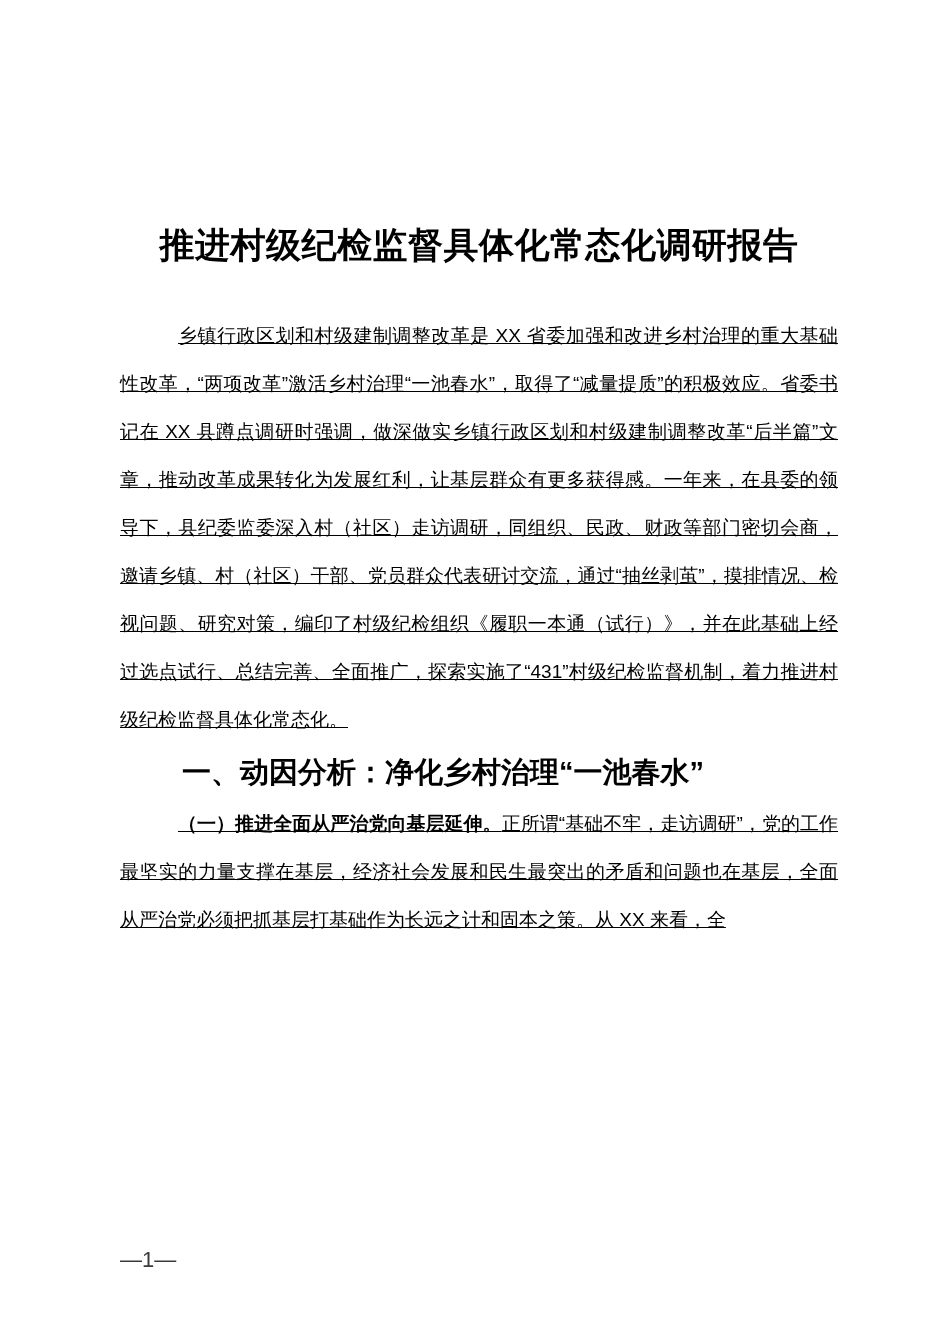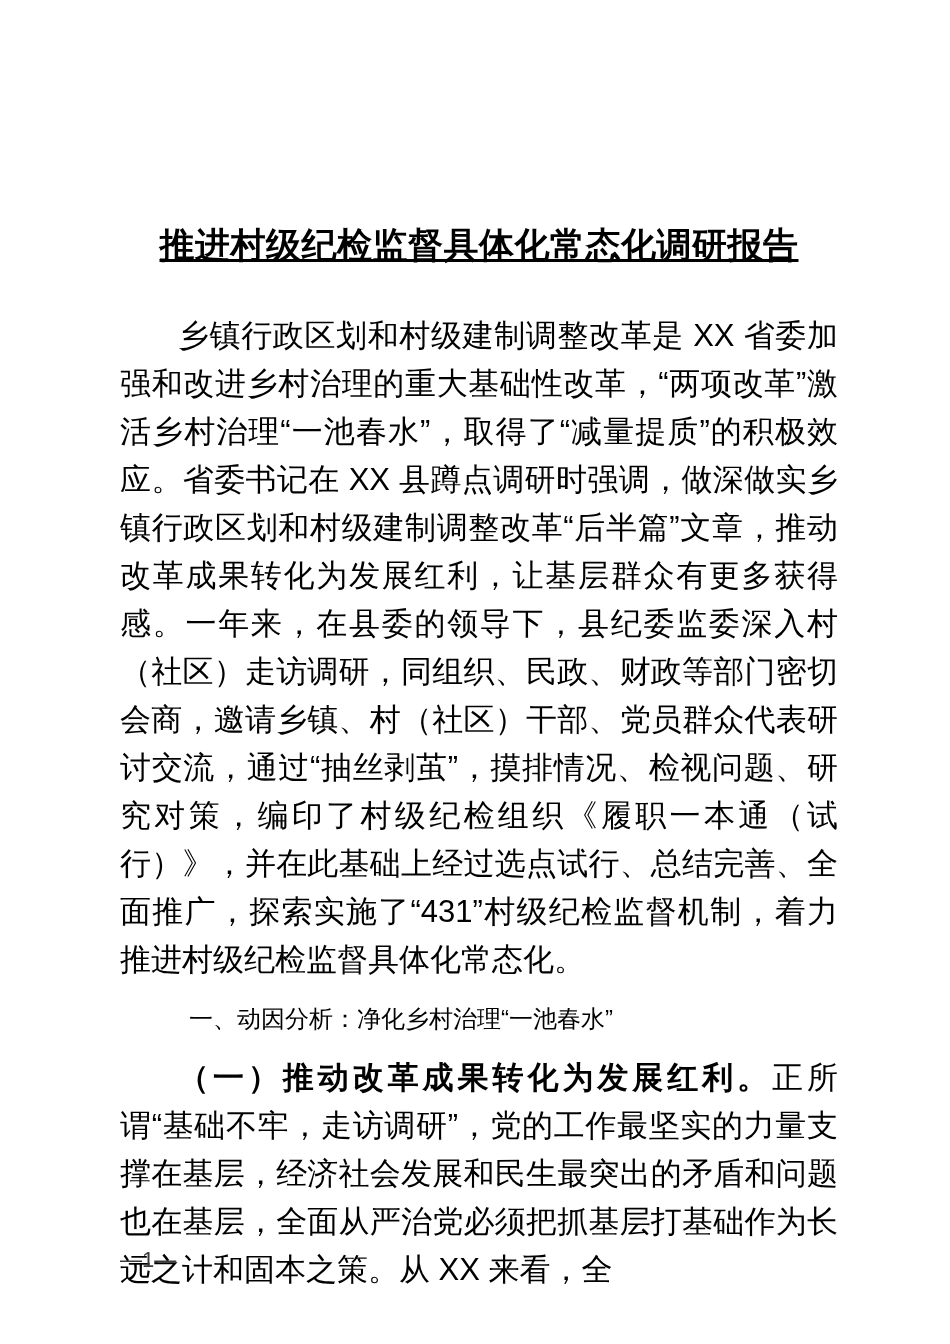--- a/index.html
+++ b/index.html
@@ -35,48 +35,48 @@
 
   .doc-title {
     font-size: 35px;
     font-weight: bold;
     text-align: center;
     letter-spacing: 0.5px;
     line-height: 46px;
     margin: 0;
     padding-top: 222px;
     white-space: nowrap;
-    text-decoration: underline;
   }
 
   .body-para {
-    font-size: 31px;
+    font-size: 19px;
     line-height: 48px;
     text-align: justify;
     text-justify: inter-character;
     text-align-last: left;
     margin: 0;
     letter-spacing: 0px;
     word-break: break-all;
+    text-decoration: underline;
   }
 
   .para-spacer-top {
     height: 44px;
   }
 
   .indent2 {
     text-indent: 58px;
   }
 
   .section-heading {
-    font-size: 24px;
+    font-size: 29px;
     line-height: 48px;
-    font-weight: normal;
+    font-weight: bold;
     text-indent: 58px;
-    margin: 11px;
+    margin: 4px;
     white-space: nowrap;
   }
 
   .sub-bold {
     font-weight: bold;
   }
 
   .footer {
     position: absolute;
     left: 120px;
@@ -101,21 +101,21 @@
   <div class="content">
 
     <h1 class="doc-title">推进村级纪检监督具体化常态化调研报告</h1>
 
     <div class="para-spacer-top"></div>
 
     <p class="body-para indent2">乡镇行政区划和村级建制调整改革是 XX 省委加强和改进乡村治理的重大基础性改革，“两项改革”激活乡村治理“一池春水”，取得了“减量提质”的积极效应。省委书记在 XX 县蹲点调研时强调，做深做实乡镇行政区划和村级建制调整改革“后半篇”文章，推动改革成果转化为发展红利，让基层群众有更多获得感。一年来，在县委的领导下，县纪委监委深入村（社区）走访调研，同组织、民政、财政等部门密切会商，邀请乡镇、村（社区）干部、党员群众代表研讨交流，通过“抽丝剥茧”，摸排情况、检视问题、研究对策，编印了村级纪检组织《履职一本通（试行）》，并在此基础上经过选点试行、总结完善、全面推广，探索实施了“431”村级纪检监督机制，着力推进村级纪检监督具体化常态化。</p>
 
     <p class="section-heading">一、动因分析：净化乡村治理“一池春水”</p>
 
-    <p class="body-para indent2"><span class="sub-bold">（一）推动改革成果转化为发展红利。</span><span>正所谓“基础不牢，走访调研”，党的工作最坚实的力量支撑在基层，经济社会发展和民生最突出的矛盾和问题也在基层，全面从严治党必须把抓基层打基础作为长远之计和固本之策。从 XX 来看，全</span></p>
+    <p class="body-para indent2"><span class="sub-bold">（一）推进全面从严治党向基层延伸。</span><span>正所谓“基础不牢，走访调研”，党的工作最坚实的力量支撑在基层，经济社会发展和民生最突出的矛盾和问题也在基层，全面从严治党必须把抓基层打基础作为长远之计和固本之策。从 XX 来看，全</span></p>
 
   </div>
 
   <div class="footer">
     <span class="footer-inner">—1—</span>
   </div>
 
 </div>
 
 </body></html>

